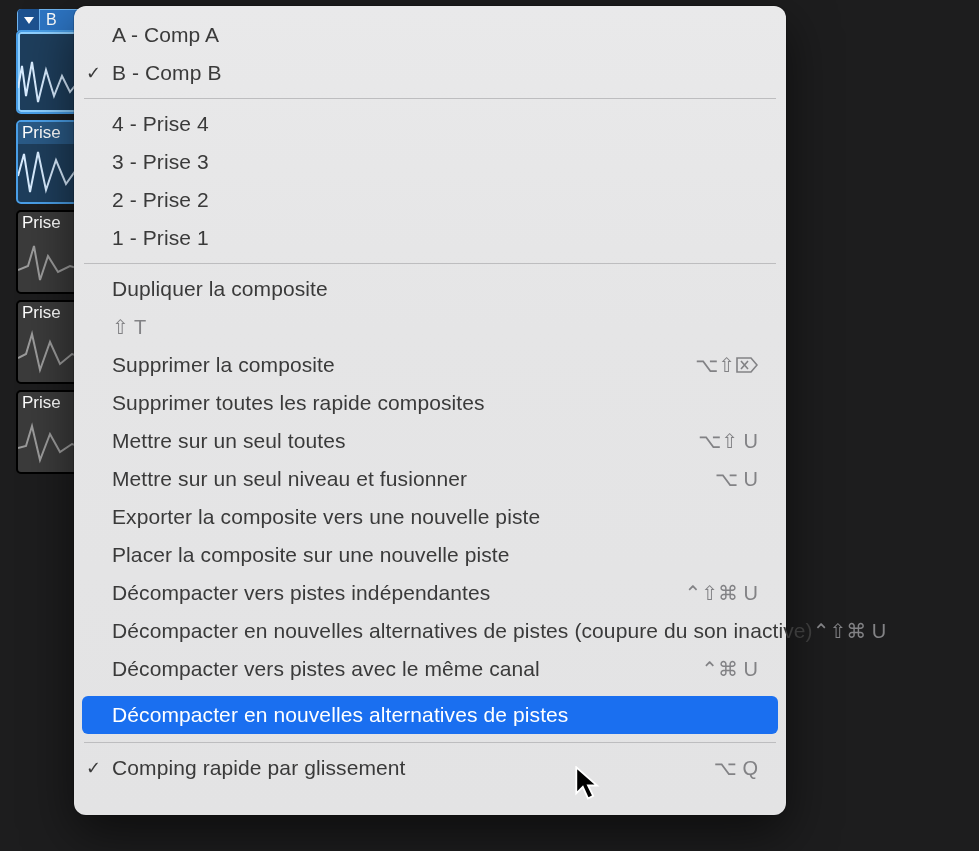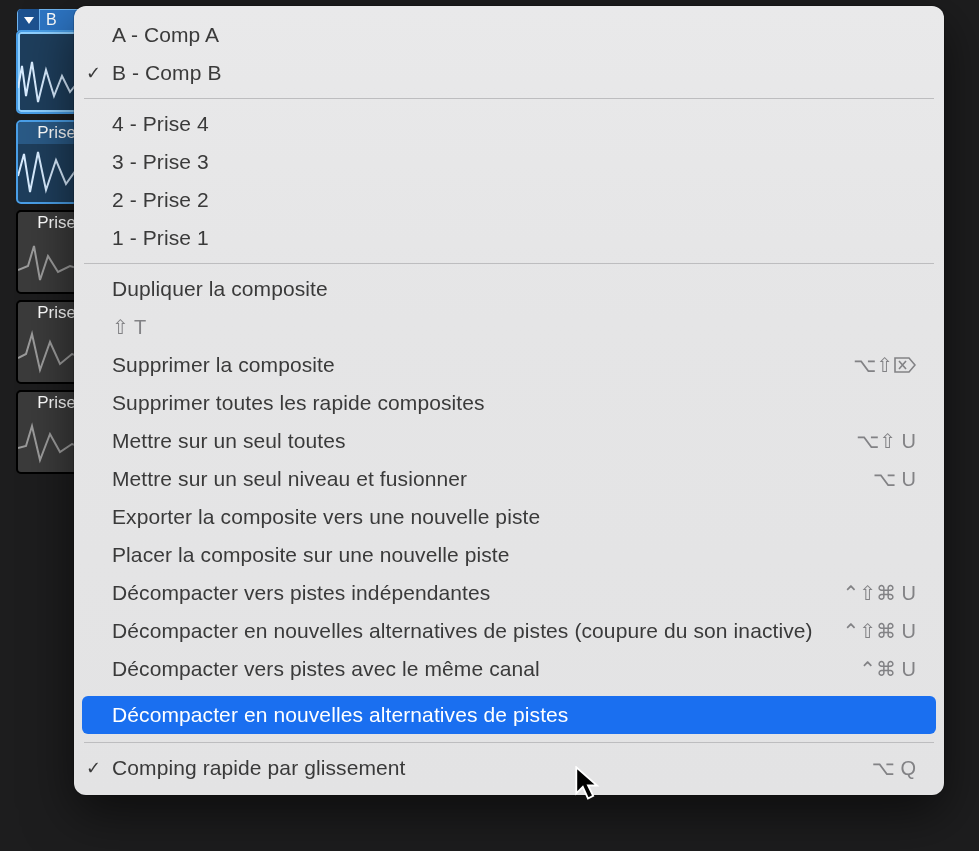--- a/index.html
+++ b/index.html
@@ -22,21 +22,20 @@
   }
   .region {
     width: 66px;
     height: 84px;
     border: 2px solid #000;
     border-radius: 5px;
     background: #3b3b3b;
     margin-bottom: 6px;
     overflow: hidden;
     position: relative;
-    text-align: right;
   }
   .region .label {
     font-size: 17px;
     color: #fff;
     padding: 1px 4px;
     background: rgba(0,0,0,.0);
   }
   .region.blue { background:#1e3e5c; border-color:#4a9fe8;}
   .region.blue .label{ background:#2a5a86;}
   .region .wave {
@@ -62,26 +61,26 @@
     border-right:1px solid #6fb4f0;
     border-radius:3px 0 0 0;
   }
   .take-head .txt{ padding-left:6px; letter-spacing:.5px;}
 
   
   .menu {
     position: absolute;
     left: 74px;
     top: 6px;
-    width: 870px;
+    width: 712px;
     background: #e3e3e3;
     background: linear-gradient(180deg, #e9e9ea 0%, #e5e5e6 40%, #e3e3e4 100%);
     border-radius: 12px;
     box-shadow: 0 18px 50px rgba(0,0,0,.55), 0 0 0 1px rgba(0,0,0,.15);
-    padding: 10px 0 8px 0;
+    padding: 10px 0 28px 0;
   }
   .mi {
     display:flex;
     align-items:center;
     height:38px;
     padding: 0 28px 0 38px;
     position:relative;
     white-space:nowrap;
   }
   .mi .chk{

